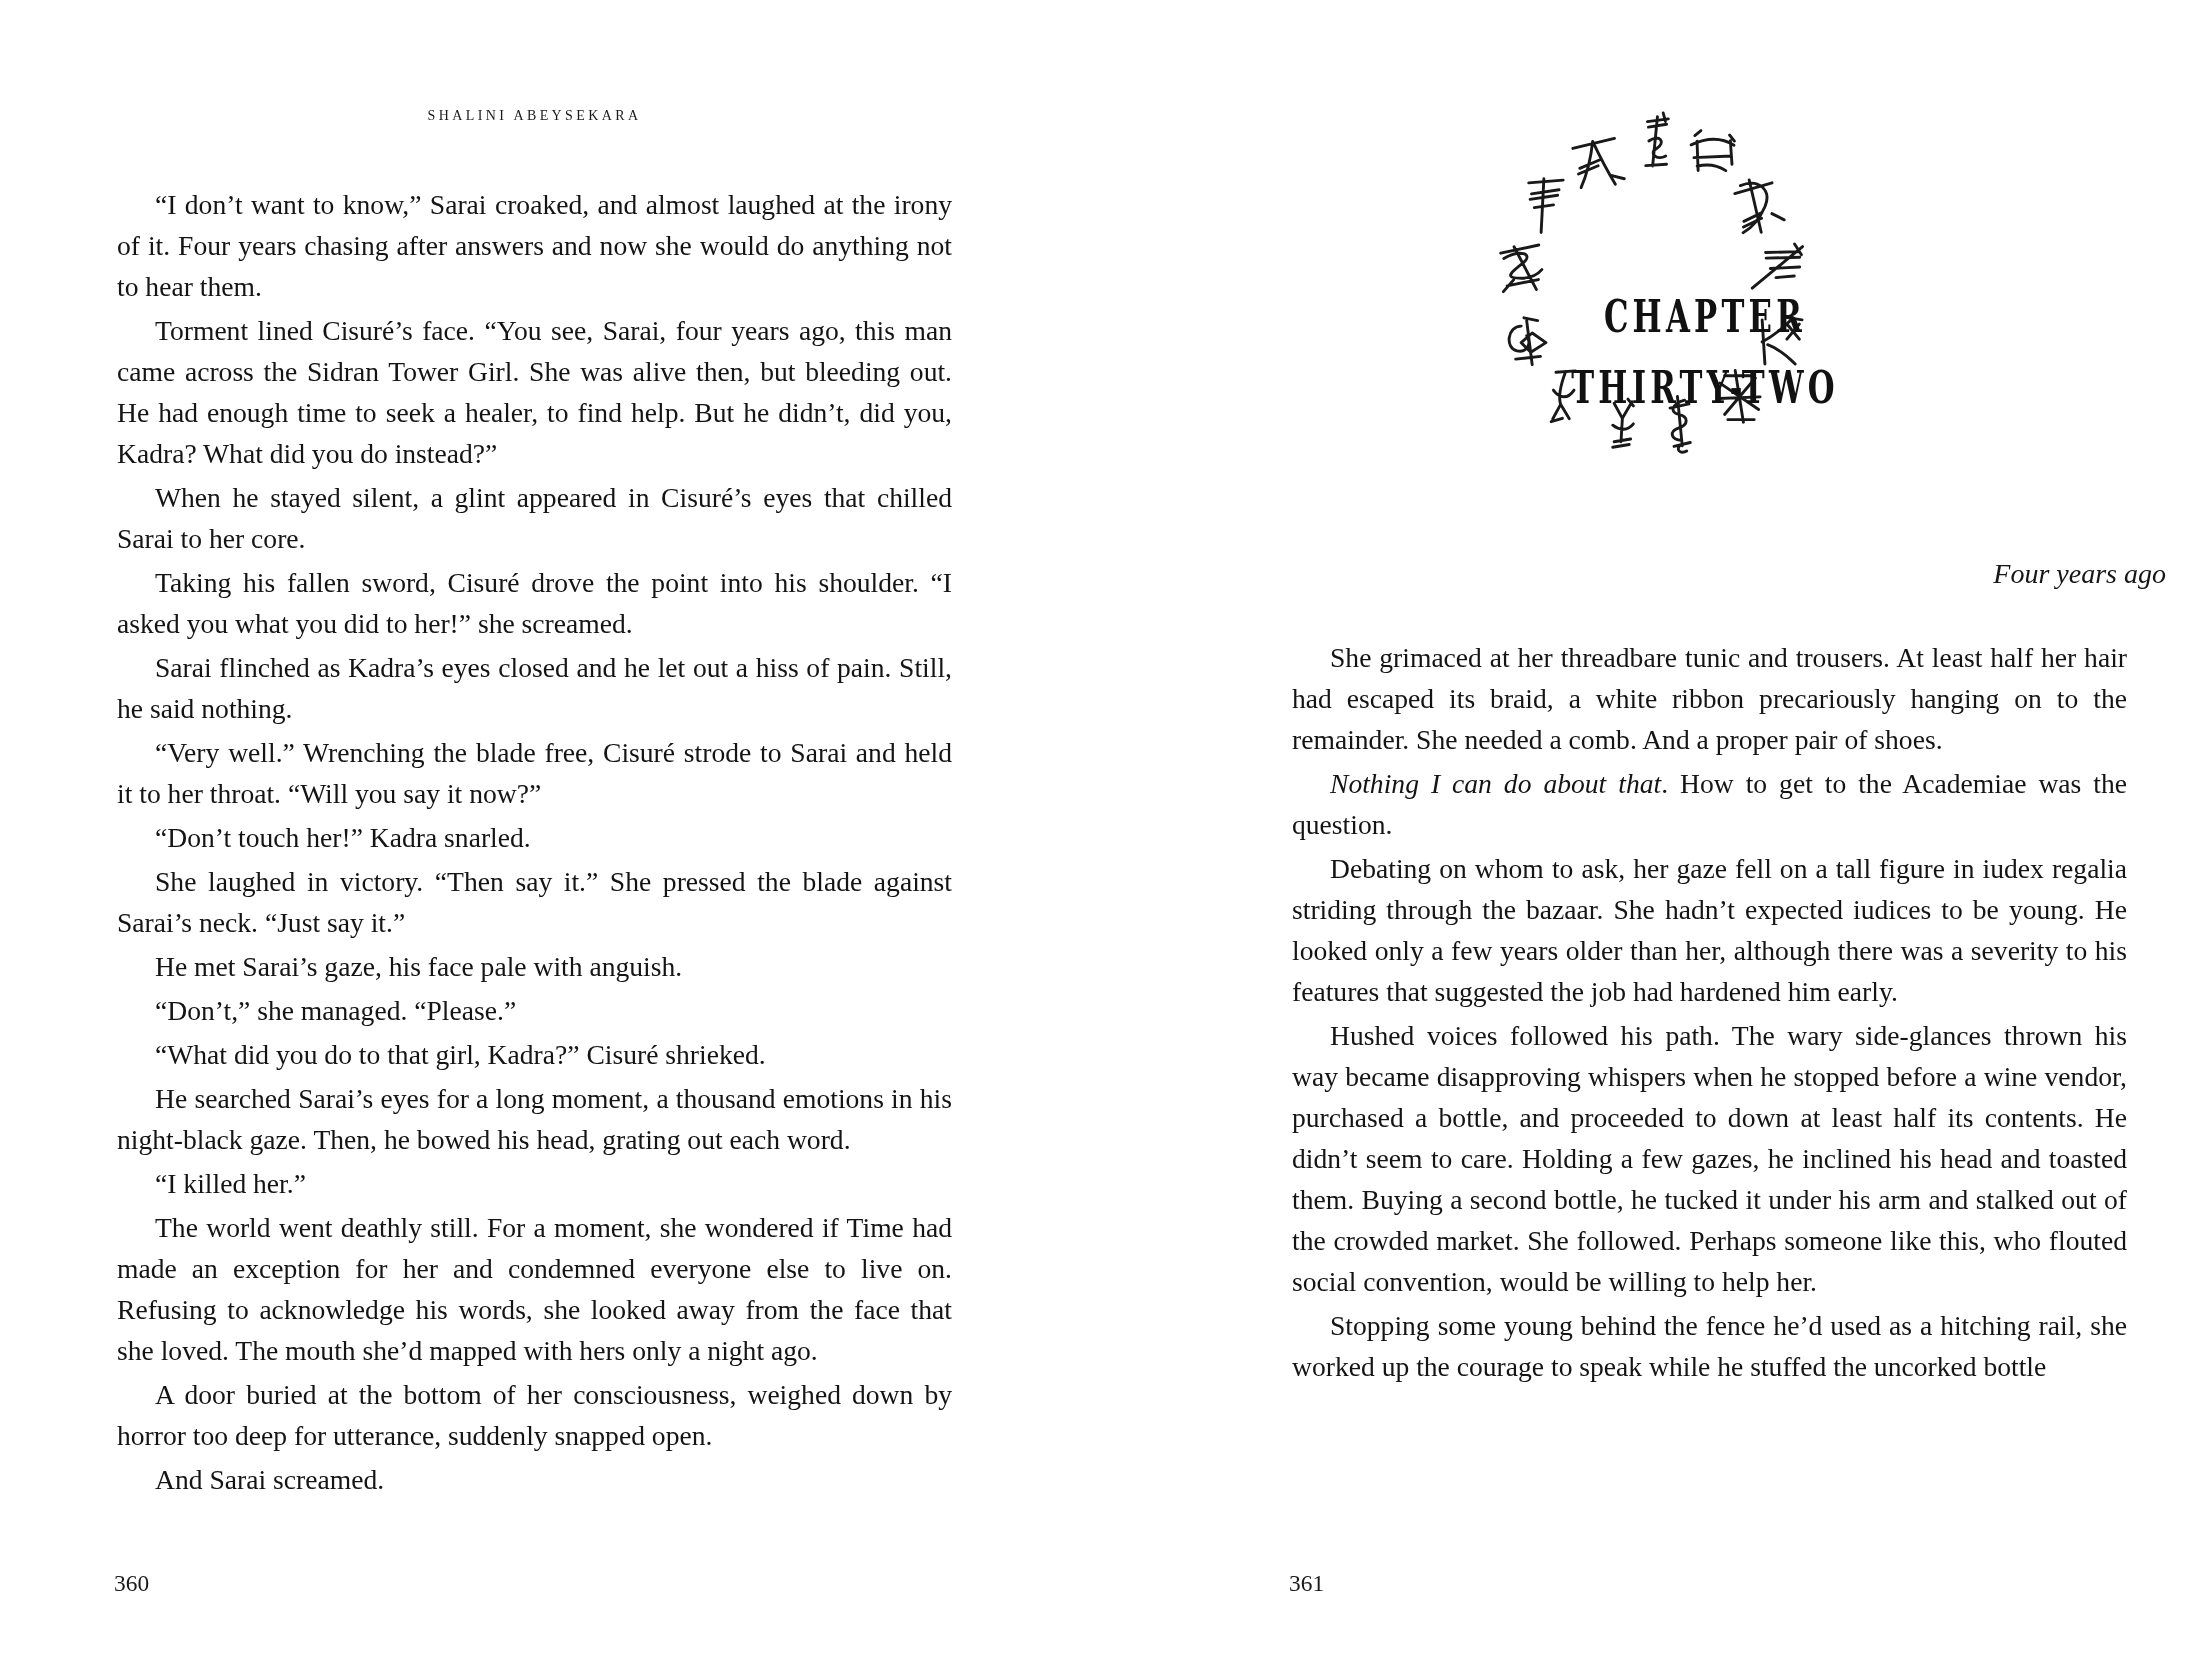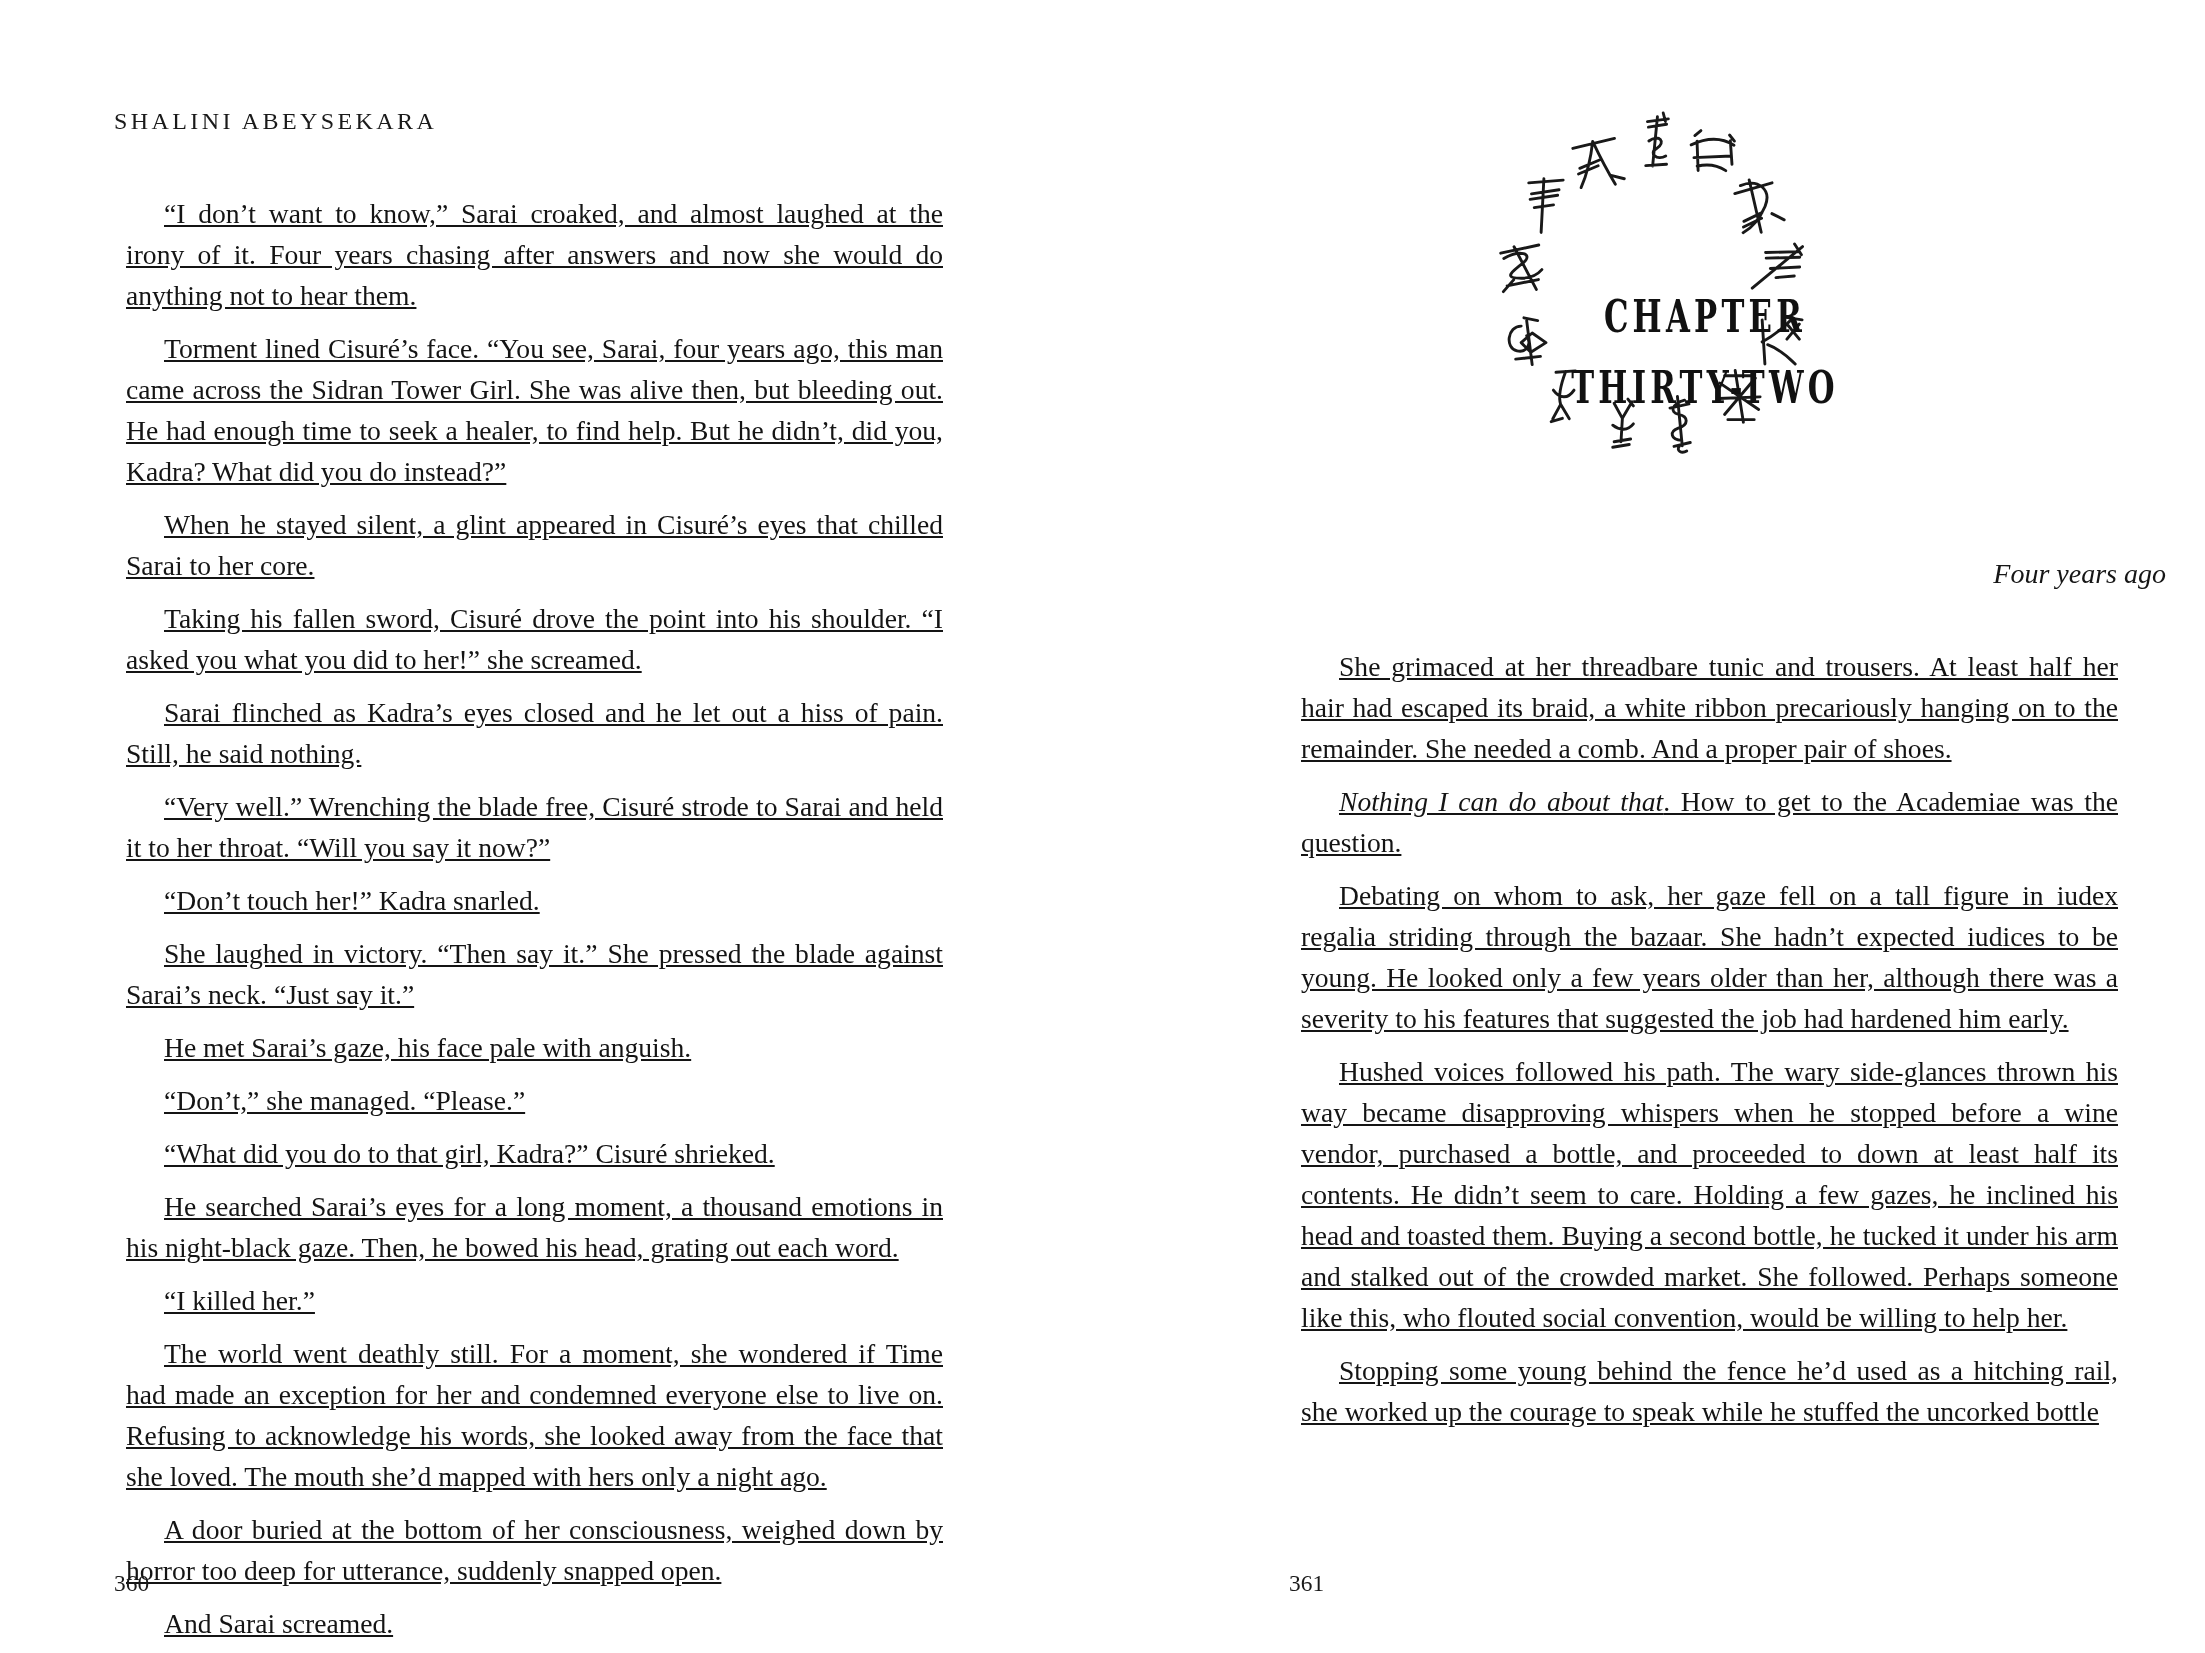--- a/index.html
+++ b/index.html
@@ -8,30 +8,31 @@
     background: #ffffff;
     font-family: "Liberation Serif", serif;
     color: #161616;
     overflow: hidden;
   }
   .spread { position: relative; width: 2205px; height: 1654px; background: #ffffff; }
 
   
   .running-header {
     position: absolute; left: 114px; top: 108px; width: 841px;
-    font-size: 24px; letter-spacing: 3.4px;
+    text-align: center;
+    font-size: 14px; letter-spacing: 3.4px;
     color: #1a1a1a;
   }
   .body-text {
     position: absolute; width: 841px;
     font-size: 27.6px; line-height: 41px;
     text-align: justify;
     color: #141414;
   }
-  .body-text p { margin: 12px; text-indent: 38px; text-decoration: underline; }
+  .body-text p { margin: 3px; text-indent: 38px; }
   .body-text p.no-indent { text-indent: 0; }
   .left-body  { left: 114px;  top: 181px; }
   .right-body { left: 1289px; top: 634px; }
   .it { font-style: italic; }
 
   .folio {
     position: absolute; top: 1570px;
     width: 841px; 
     font-size: 23.4px; color: #1a1a1a;
   }

